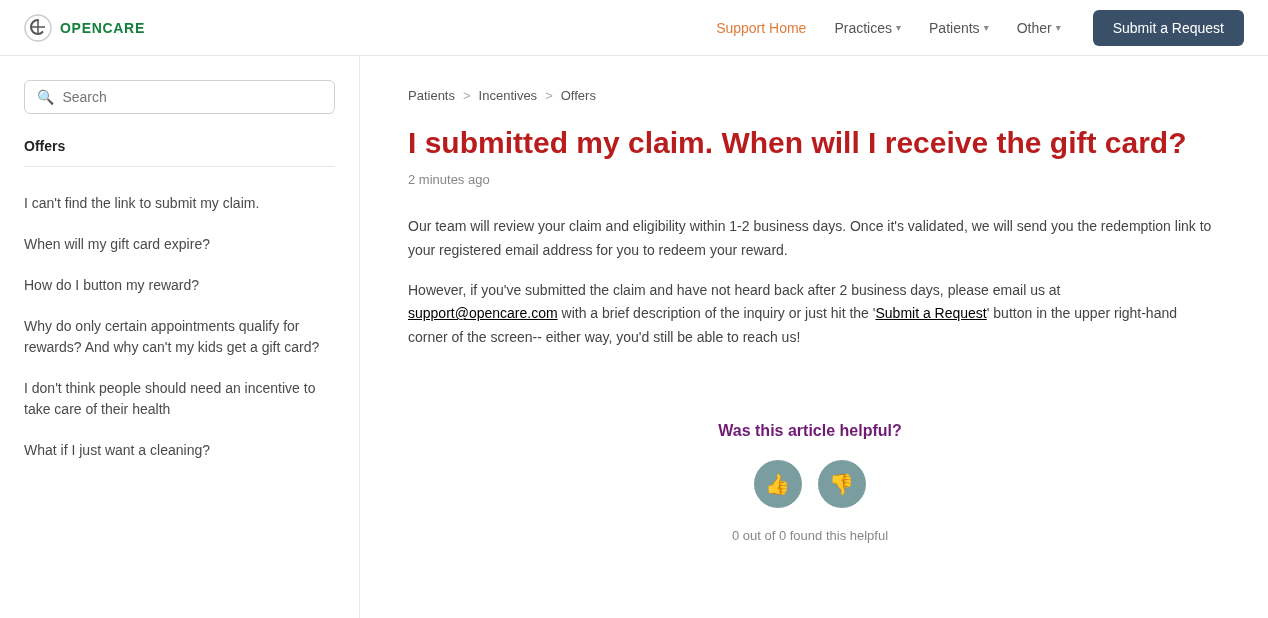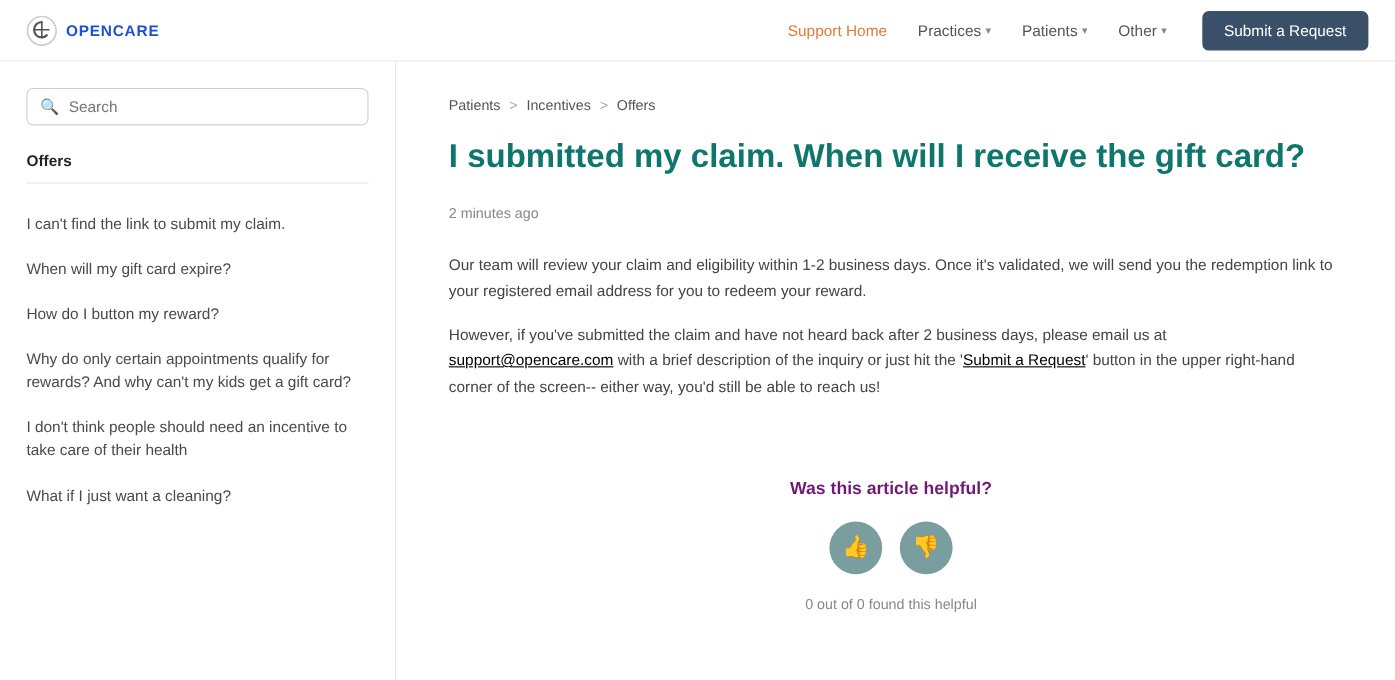--- a/index.html
+++ b/index.html
@@ -20,21 +20,21 @@
       gap: 8px;
       margin-right: auto;
     }
     .logo-icon {
       width: 28px;
       height: 28px;
     }
     .logo-text {
       font-size: 14px;
       font-weight: 600;
-      color: #1d4ed8;
+      color: #15803d;
       letter-spacing: 0.05em;
     }
     .nav {
       display: flex;
       align-items: center;
       gap: 4px;
     }
     .nav-item {
       padding: 8px 12px;
       font-size: 14px;
@@ -140,23 +140,23 @@
       cursor: pointer;
       text-decoration: none;
     }
     .breadcrumb-sep { color: #aaa; }
     .breadcrumb-current { color: #555; }
 
     
     .article-title {
       font-size: 30px;
       font-weight: 700;
-      color: #0f766e;
+      color: #b91c1c;
       line-height: 1.3;
-      margin-bottom: 24px;
+      margin-bottom: 10px;
     }
     .article-meta {
       font-size: 13px;
       color: #888;
       margin-bottom: 28px;
     }
     .article-body {
       font-size: 14px;
       color: #444;
       line-height: 1.7;

